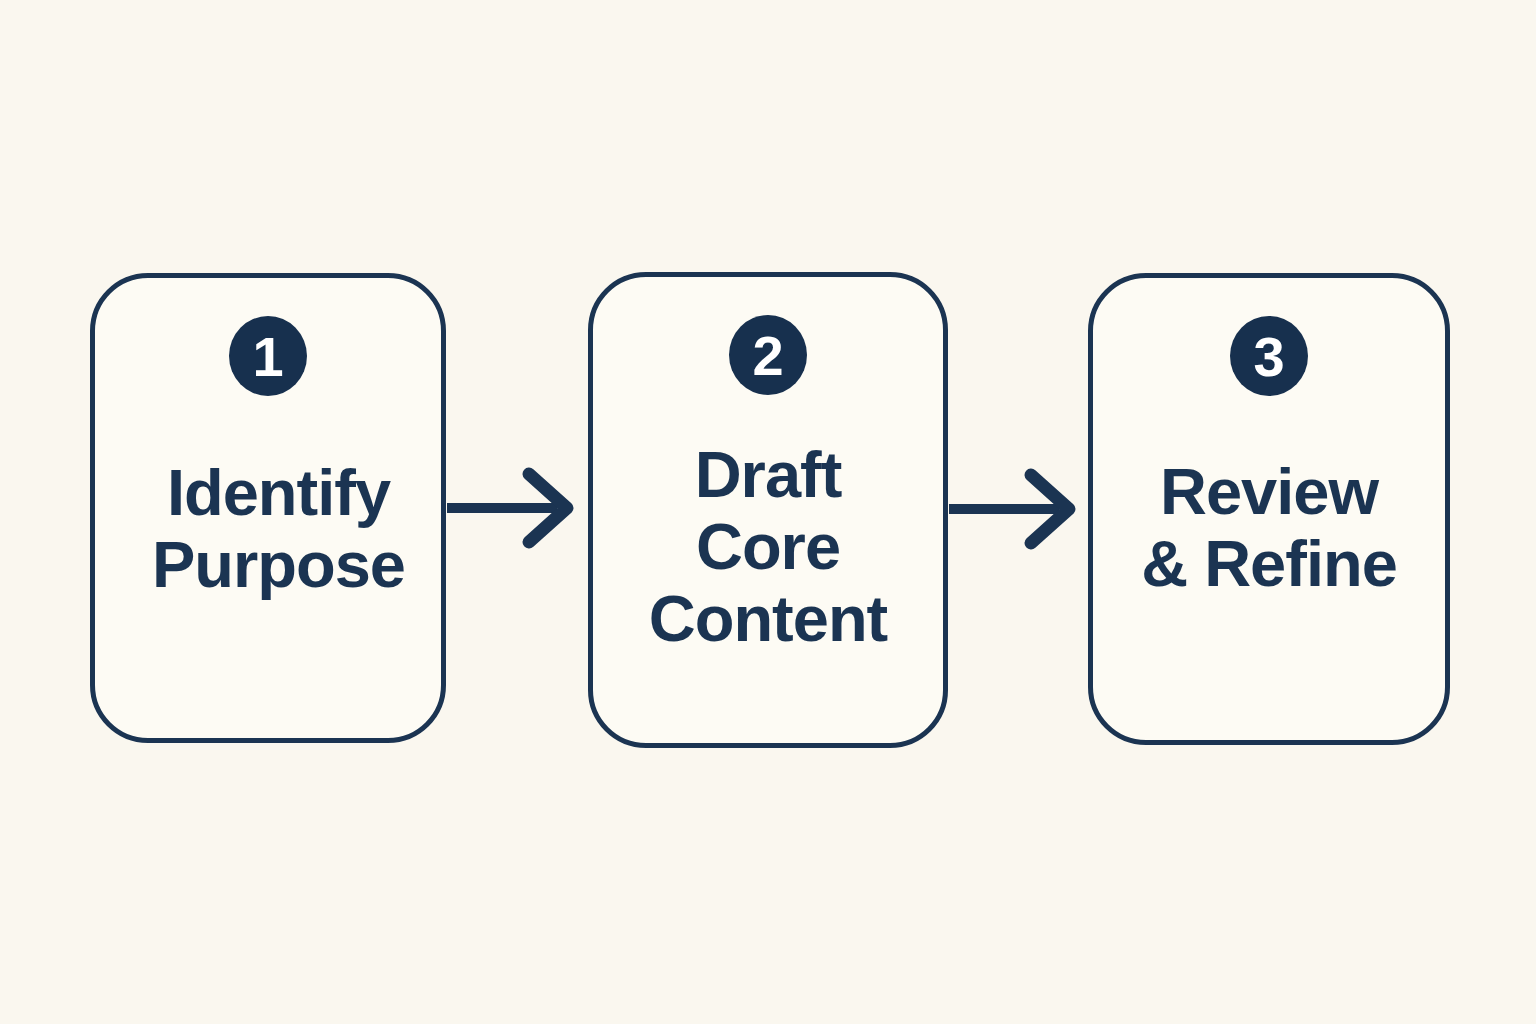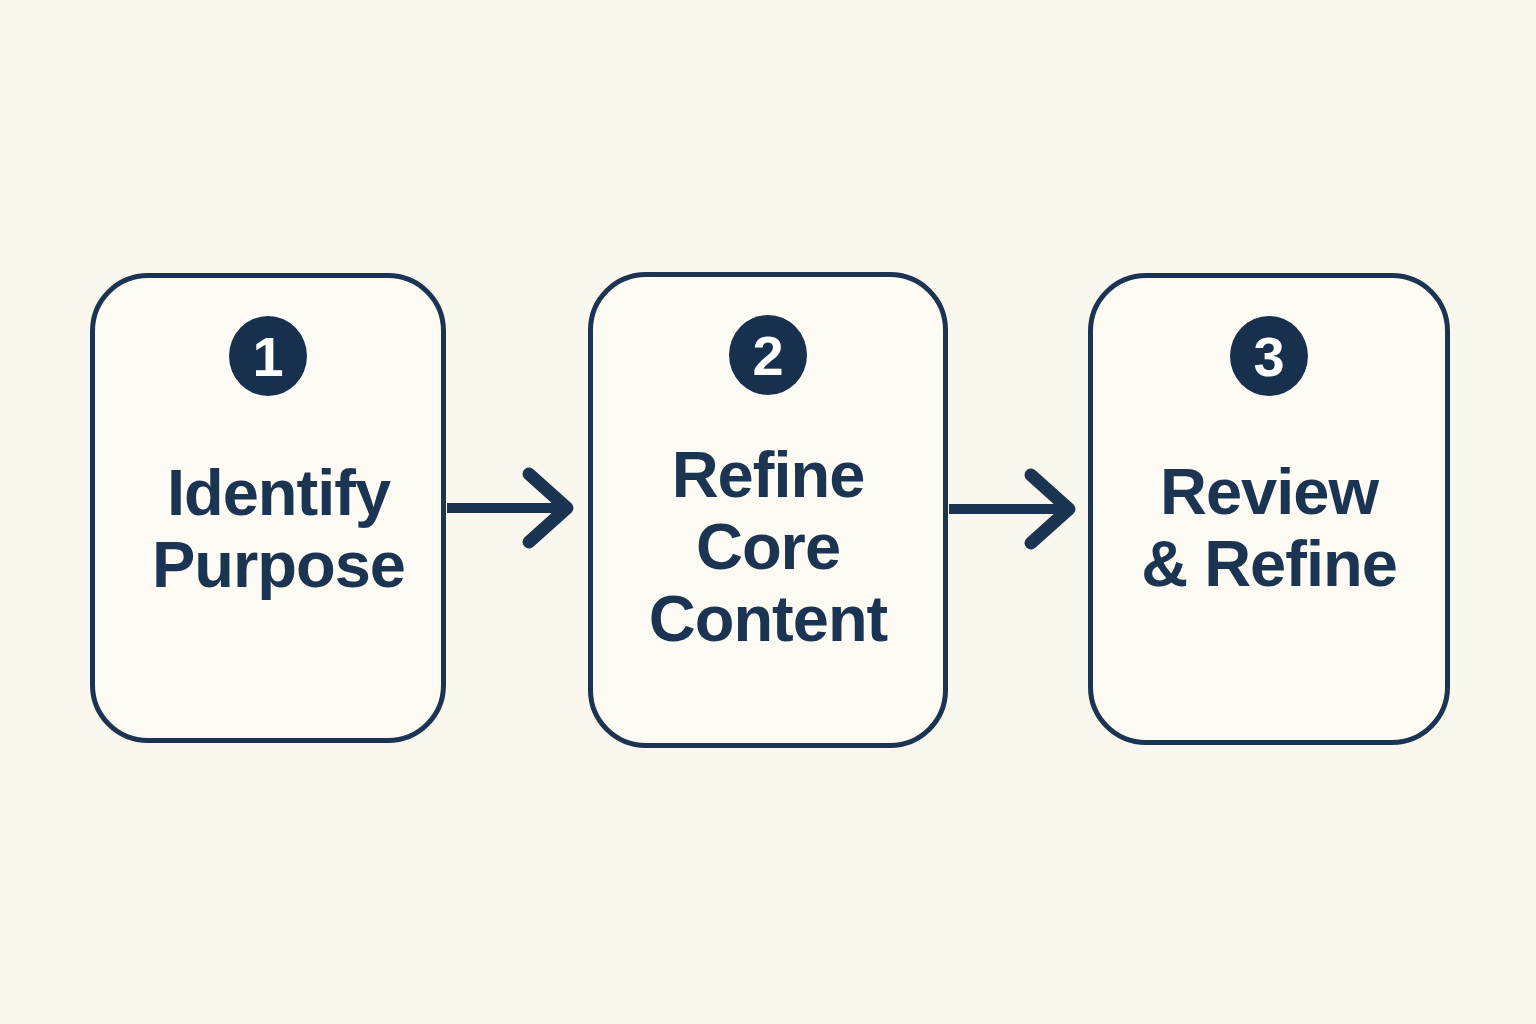--- a/index.html
+++ b/index.html
@@ -83,21 +83,21 @@
 
   <svg class="arrow arrow-1" viewBox="0 0 135 96" xmlns="http://www.w3.org/2000/svg">
     <line x1="6" y1="48" x2="116" y2="48" stroke="currentColor" stroke-width="10"></line>
     <polyline points="88,14 126,48 88,82" fill="none" stroke="currentColor" stroke-width="13" stroke-linecap="round" stroke-linejoin="round"></polyline>
   </svg>
 
   <div class="step-box box-2">
     <div class="step-circle">
       <span>2</span>
     </div>
-    <div class="step-label">Refine
+    <div class="step-label">Draft
 Core
 Content</div>
   </div>
 
   <svg class="arrow arrow-2" viewBox="0 0 135 96" xmlns="http://www.w3.org/2000/svg">
     <line x1="6" y1="48" x2="116" y2="48" stroke="currentColor" stroke-width="10"></line>
     <polyline points="88,14 126,48 88,82" fill="none" stroke="currentColor" stroke-width="13" stroke-linecap="round" stroke-linejoin="round"></polyline>
   </svg>
 
   <div class="step-box box-3">

